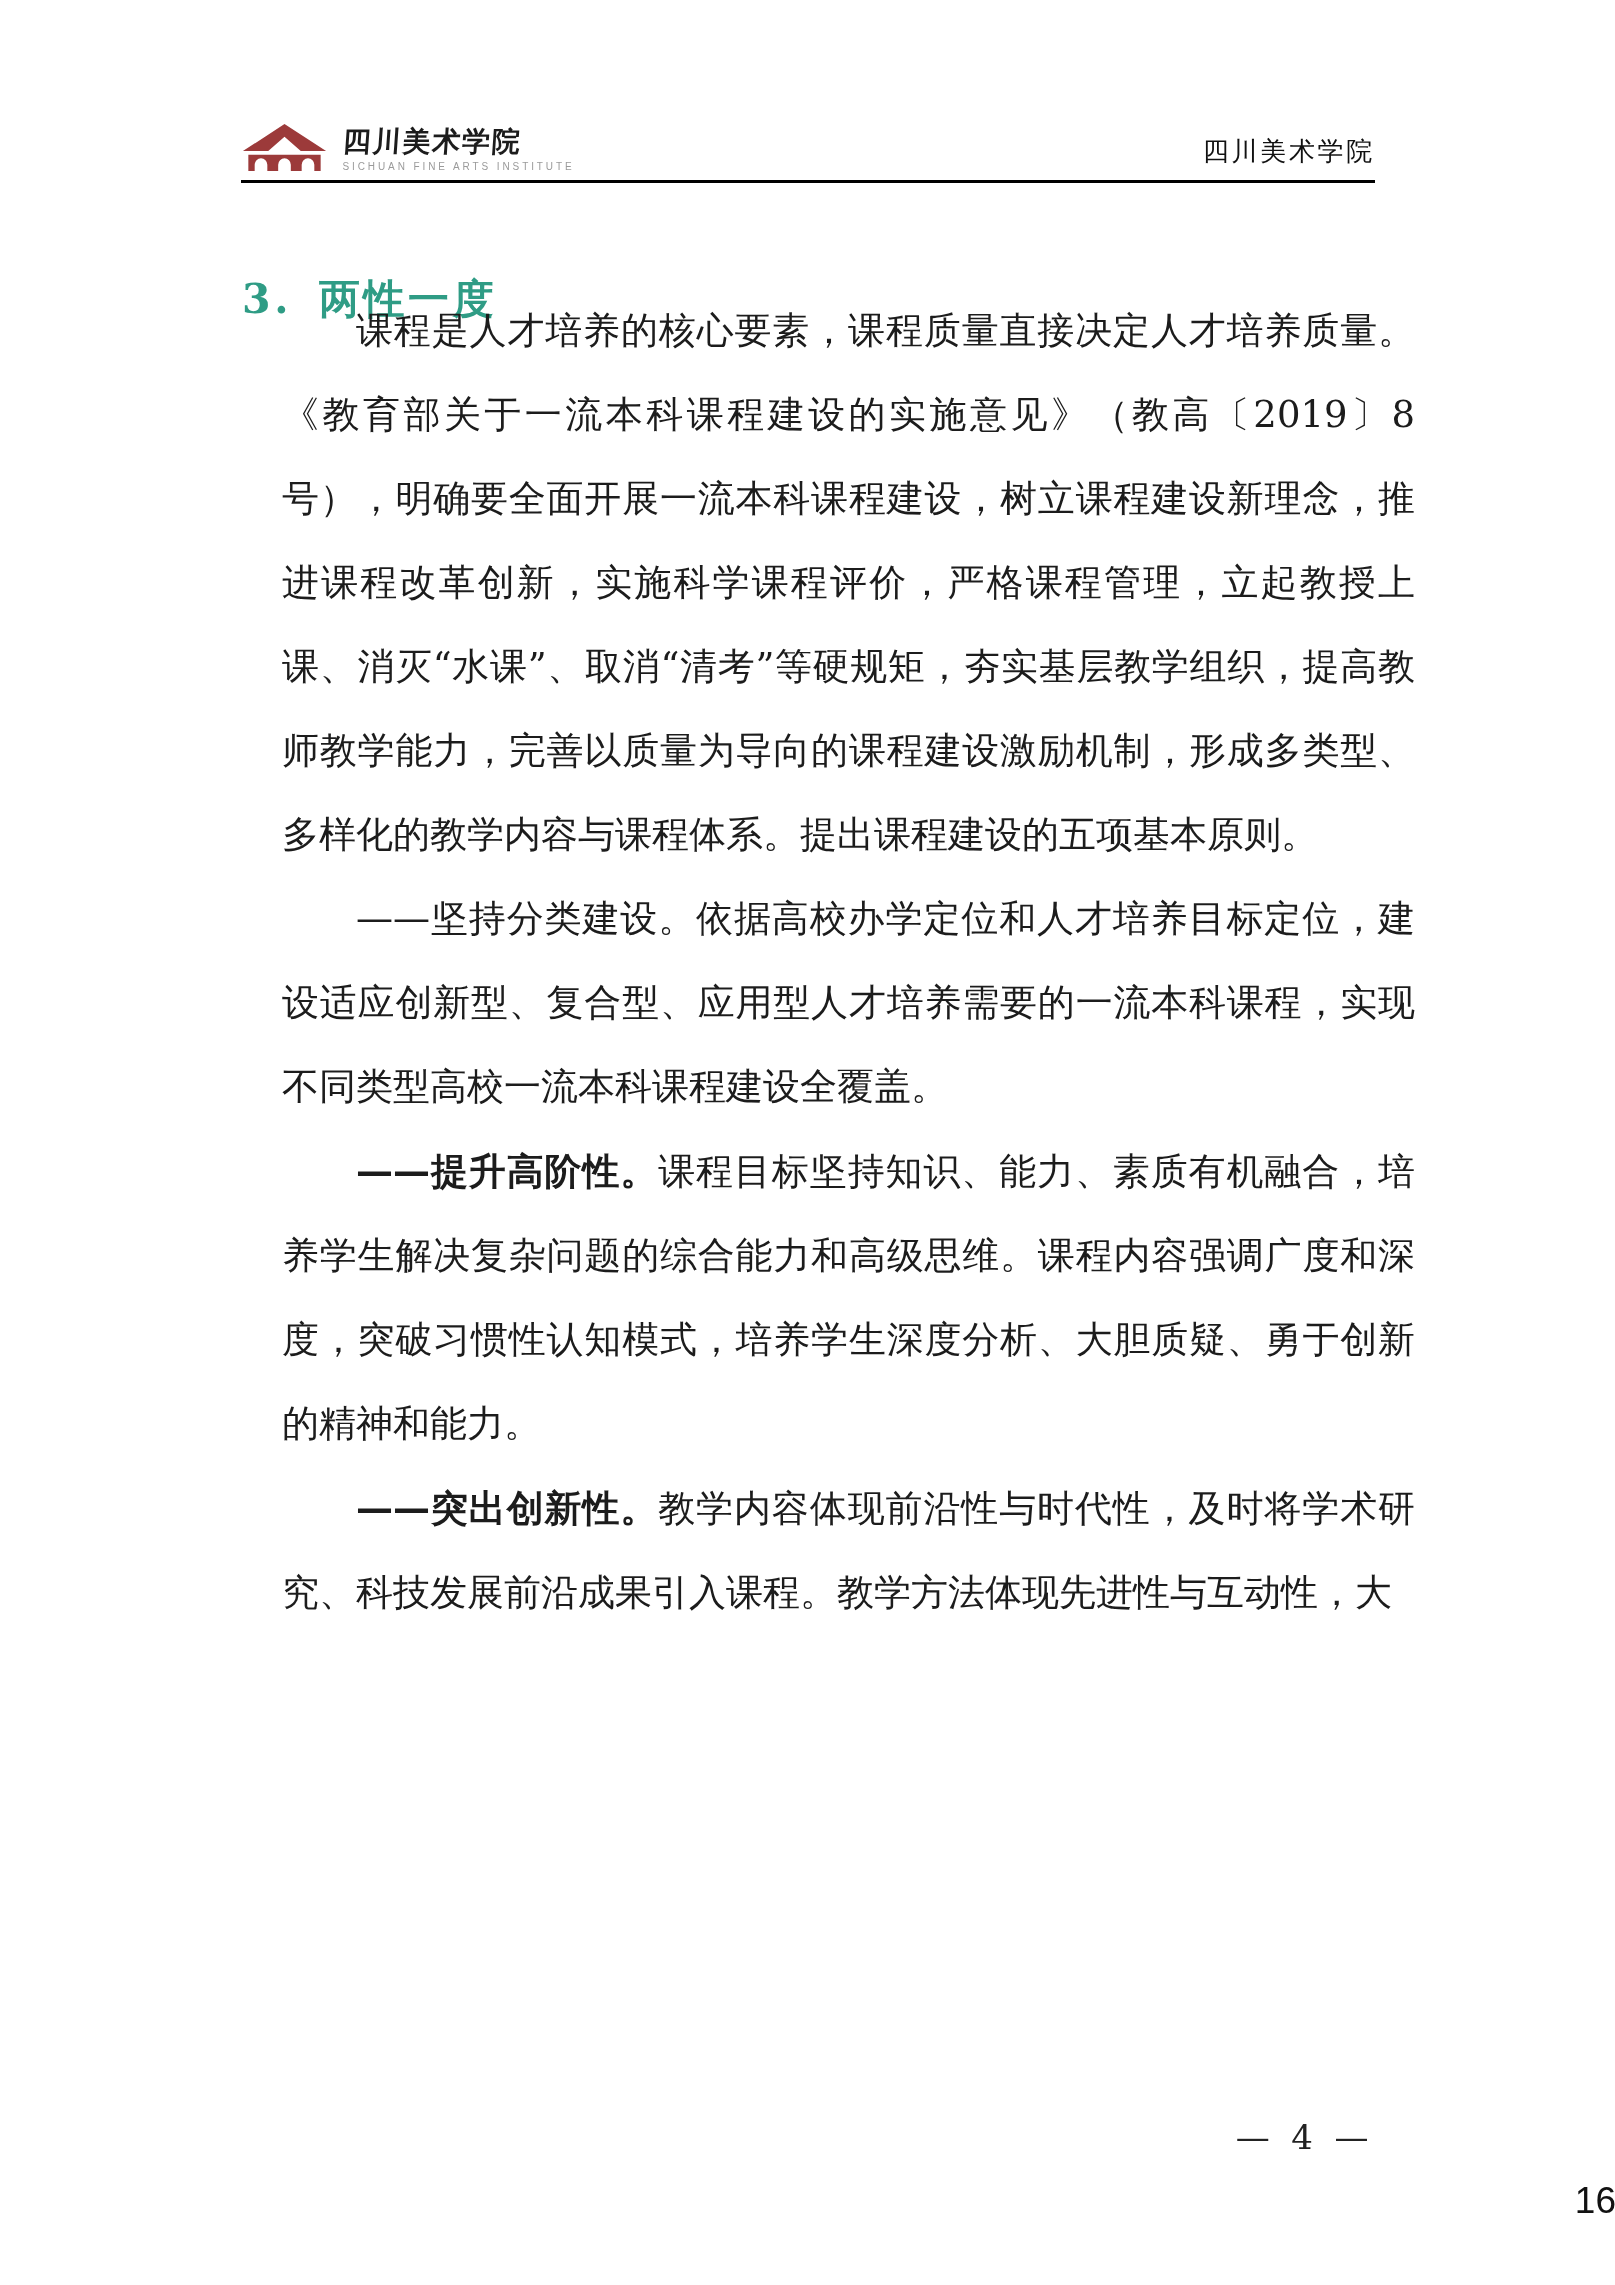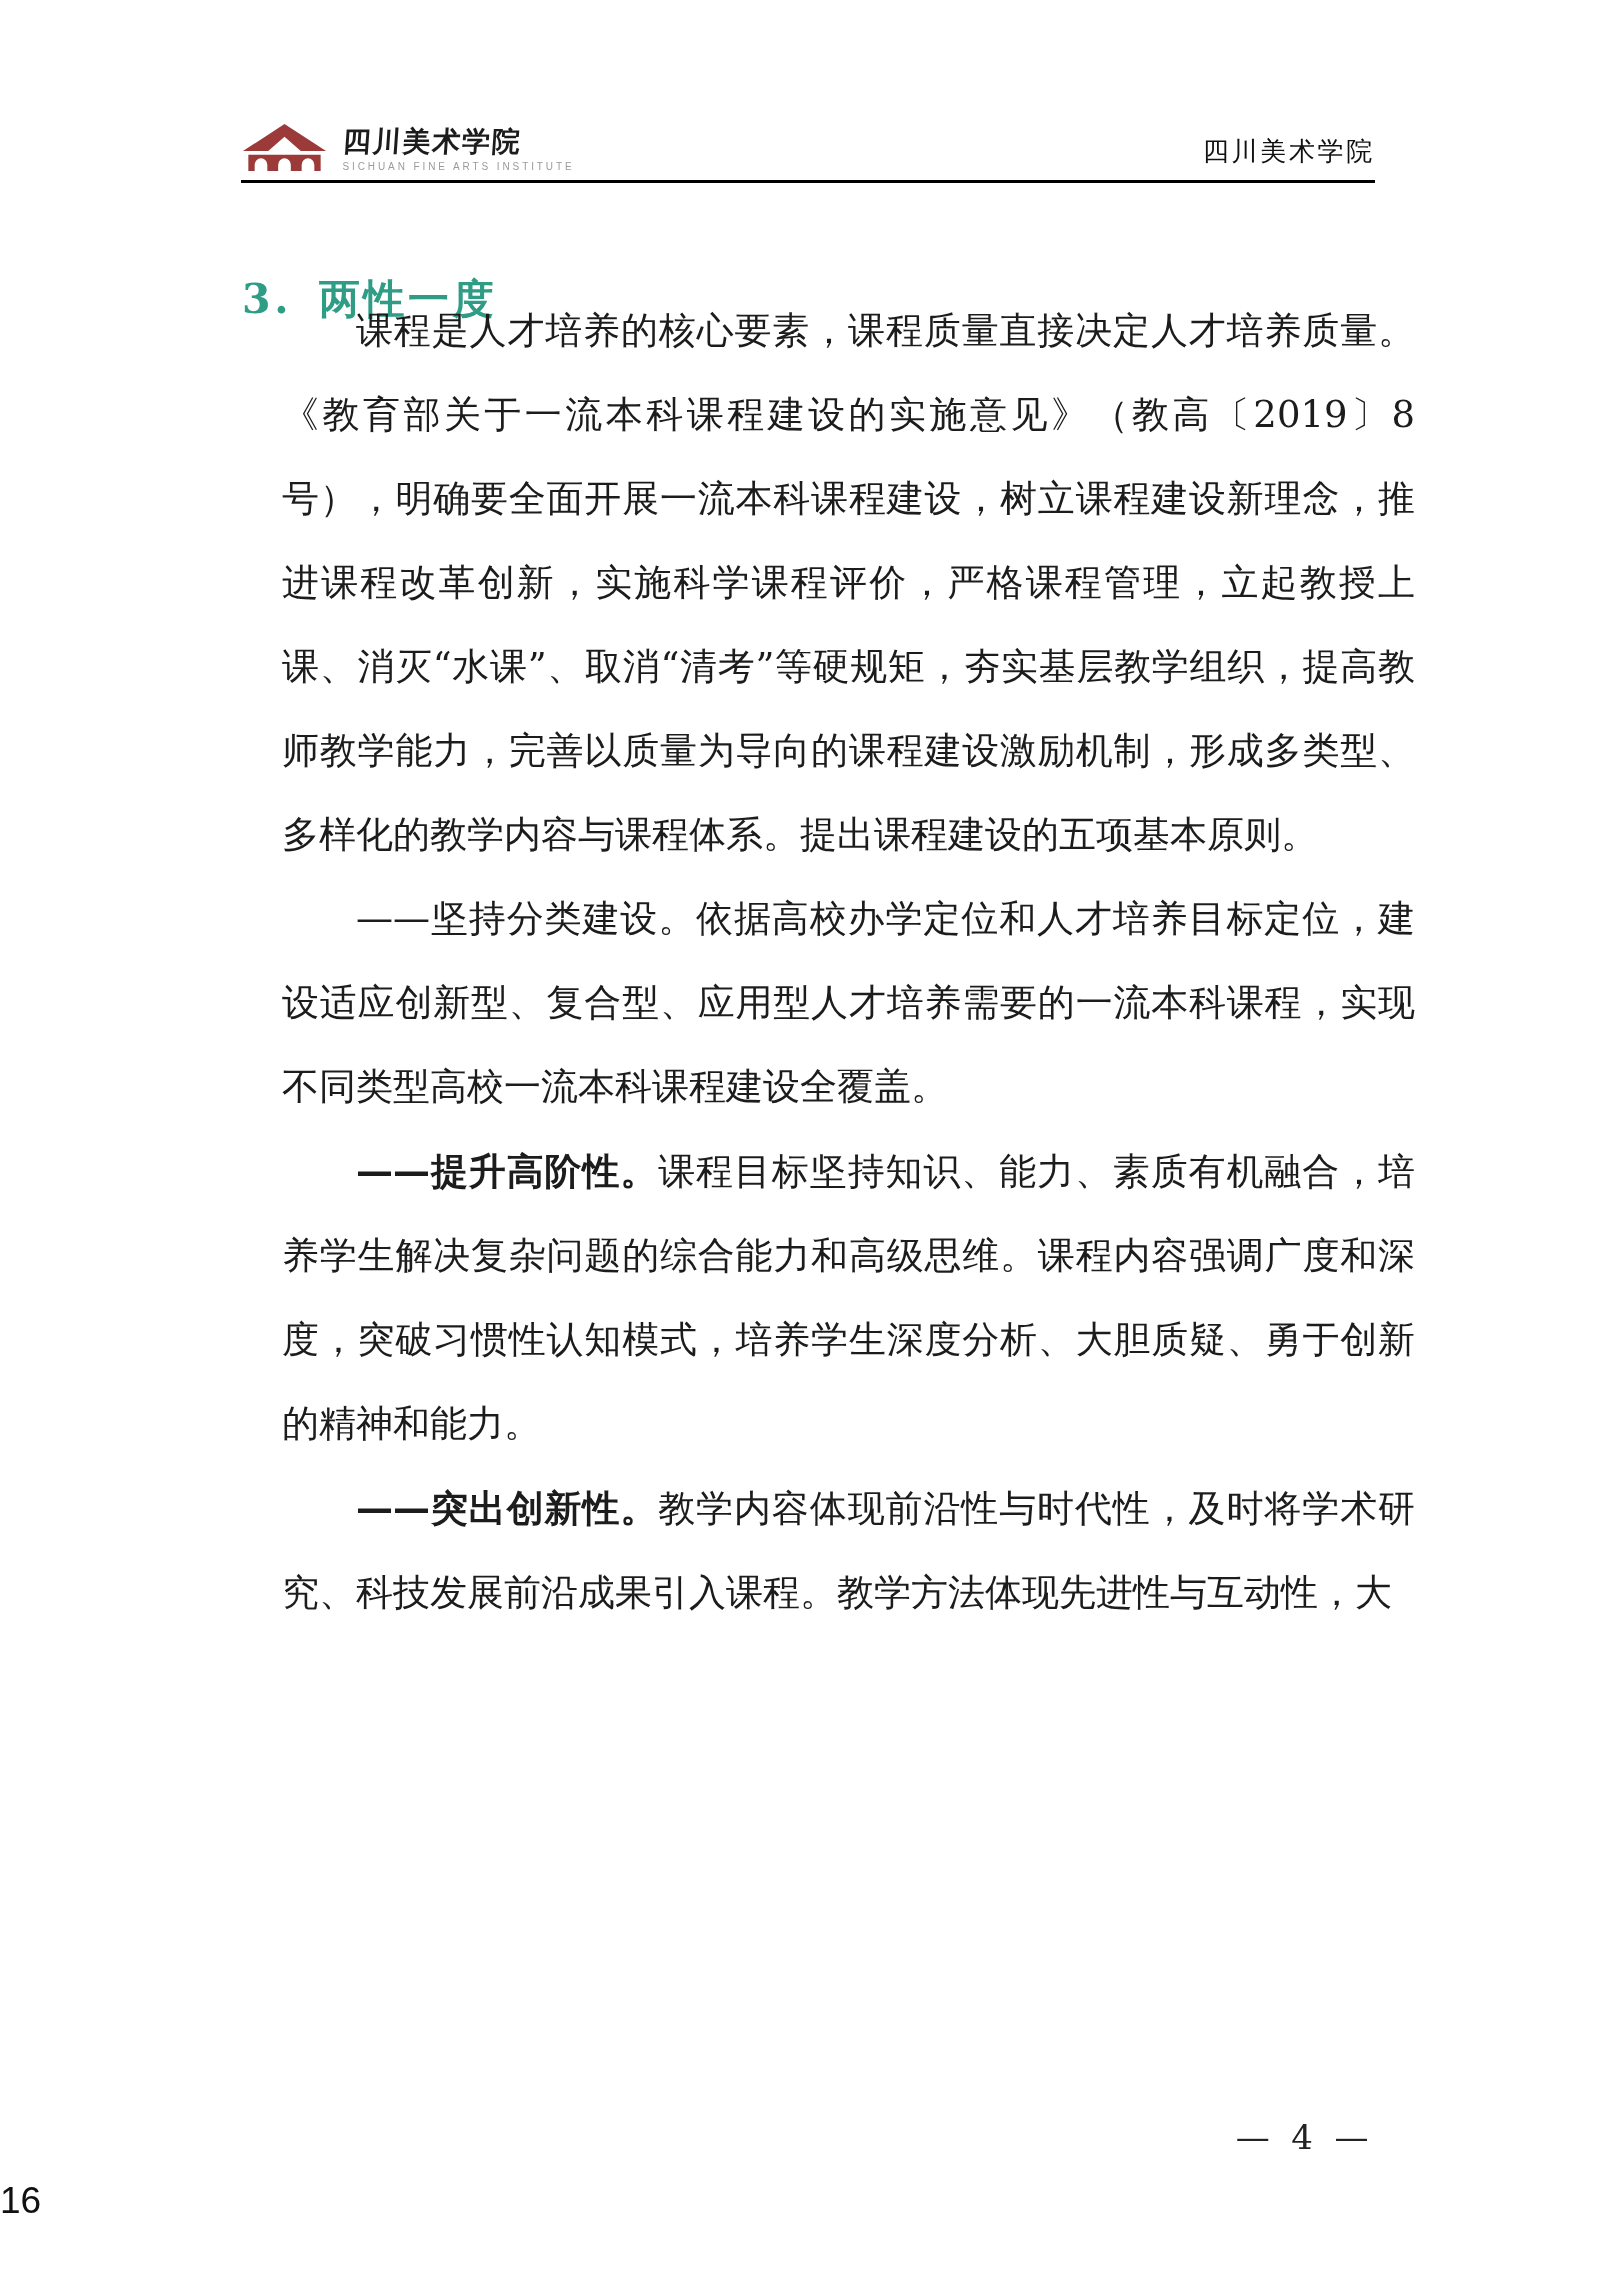--- a/index.html
+++ b/index.html
@@ -58,21 +58,21 @@
   }
   .para { text-indent:2em; margin:0; }
   .para b { font-weight:bold; }
   
   .doc-page-label {
     position:absolute; right:242px; top:2117px;
     font-size:34px; color:#222; letter-spacing:5.4px;
   }
   .page-number {
     position:absolute; left:0; top:2180px; width:100%;
-    text-align:left; font-size:37px; color:#111;
+    text-align:right; font-size:37px; color:#111;
     font-family:"Liberation Sans", sans-serif;
   }
 </style>
 </head>
 <body>
 
 <div class="page">
 
   <div class="header">
     <div class="logo">

